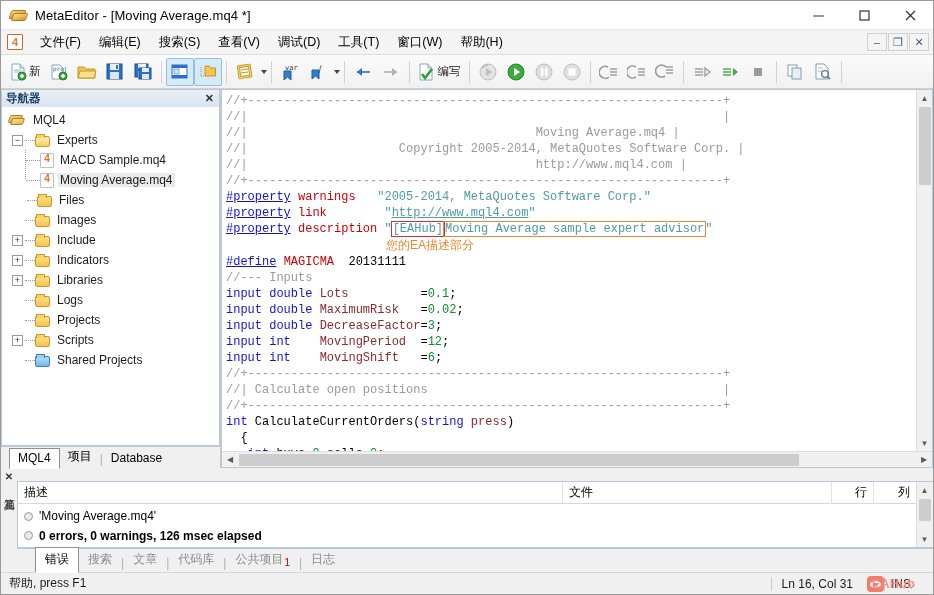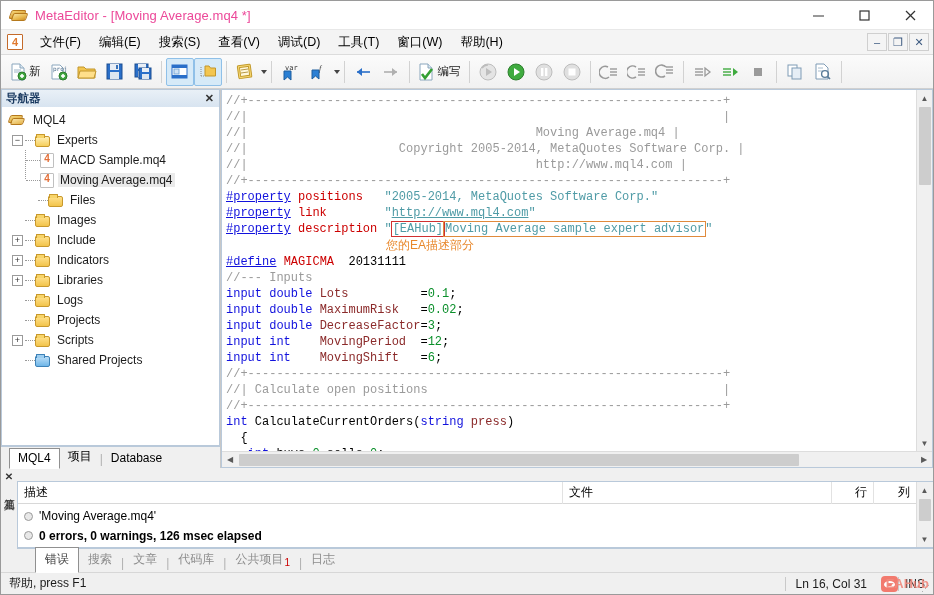--- a/index.html
+++ b/index.html
@@ -39,21 +39,21 @@
     border-radius:2px;
     border:1px solid #b5791c;
   }
   .title-icon .d2 {
     position:absolute; left:3px; top:6px; width:15px; height:8px;
     background: linear-gradient(160deg,#f7e09a 0%, #e8b84c 60%, #cf9026 100%);
     transform: skewX(-20deg);
     border-radius:2px;
     border:1px solid #b5791c;
   }
-  .title-text { font-size: 13px; color: #ec4899; letter-spacing:.1px; }
+  .title-text { font-size: 13px; color: #000000; letter-spacing:.1px; }
   .win-btns { position:absolute; right:0; top:0; height:29px; display:flex; }
   .win-btn {
     width: 46px; height: 29px; display:flex; align-items:center; justify-content:center;
     color:#333; font-size:13px;
   }
   .win-btn svg { display:block; }
 
   
   .menubar {
     height: 25px; min-height:25px;
@@ -230,33 +230,33 @@
   .gh { padding-left:6px; border-right:1px solid #e2e2e2; height:22px; display:flex; align-items:center;}
   .grid-row { height:24px; display:flex; align-items:center; font-size:12px; color:#000; padding-left:6px; }
   .bullet { width:9px;height:9px;border-radius:50%;border:1px solid #9a9a9a;background:#e8e8e8; margin-right:6px; flex:none;}
   .grid-row.clip { height:15px; overflow:hidden;font-weight:bold; }
   .tbx-tabs {
     height:24px; display:flex; align-items:flex-end; background:#f0f0f0; padding-left:18px;
     border-top:1px solid #b9c9da;
   }
   .tbx-tab { font-size:12px; color:#8c8c8c; padding:3px 9px 4px 9px; position:relative;}
   .tbx-tab.active {
-    color:#404040; background:#fff; border:1px solid #909090; border-bottom:1px solid #fff;
+    color:#000000; background:#fff; border:1px solid #909090; border-bottom:1px solid #fff;
     margin-bottom:-1px; z-index:2;
   }
   .badge1 { color:#cc0000; font-size:10px; vertical-align:sub; margin-left:1px;}
 
   
   .statusbar {
     height:22px; min-height:22px; background:#f0f0f0;
     display:flex; align-items:center; border-top:1px solid #d7d7d7;
     font-size:12px; color:#1b1b1b; position:relative;
   }
   .sb-help { padding-left:8px; }
-  .sb-right { position:absolute; right:0; top:0; height:22px; display:flex; align-items:center; }
+  .sb-right { position:absolute; right:14px; top:0; height:22px; display:flex; align-items:center; }
   .sb-cell { border-left:1px solid #c9c9c9; padding:0 10px; height:14px; display:flex; align-items:center;}
   .sb-ins { padding:0 8px 0 6px; color:#1b1b1b; }
   .pig {
     width:17px;height:16px; border-radius:4px; background:#f27a6e; position:relative; margin-left:4px;
   }
   .pig::before{
     content:''; position:absolute; left:3px; top:5px; width:11px;height:7px;
     background:#fff; border-radius:50%;
   }
   .pig::after{
@@ -585,21 +585,21 @@
         </div>
 
         <div class="tree-row sel" style="padding-left:10px;">
           <span class="spacer11"></span>
           <span class="vline" style="height:10px;align-self:flex-start;"></span>
           <span class="dotline" style="width:14px;"></span>
           <span class="mq4ico"></span>
           <span class="lbl">Moving Average.mq4</span>
         </div>
 
-        <div class="tree-row" style="padding-left:23px;">
+        <div class="tree-row" style="padding-left:12px;">
           <span class="spacer11"></span>
           <span class="dotline"></span>
           <span class="folder">
               <i></i>
             </span>
           <span class="lbl">Files</span>
         </div>
 
         <div class="tree-row" style="padding-left:10px;">
           <span class="spacer11"></span>
@@ -686,21 +686,21 @@
     <div class="editor-pane">
       <div class="editor-body">
 
 
         <div class="code"><span class="c-com">//+------------------------------------------------------------------+</span>
 <span class="c-com">//|</span><span class="c-com">                                                                  |</span>
 <span class="c-com">//|                                        Moving Average.mq4 |</span>
 <span class="c-com">//|                     Copyright 2005-2014, MetaQuotes Software Corp. |</span>
 <span class="c-com">//|                                        http://www.mql4.com |</span>
 <span class="c-com">//+------------------------------------------------------------------+</span>
-<span class="c-pre">#property</span> <span class="c-def">positions</span>   <span class="c-str">"2005-2014, MetaQuotes Software Corp."</span>
+<span class="c-pre">#property</span> <span class="c-def">warnings</span>   <span class="c-str">"2005-2014, MetaQuotes Software Corp."</span>
 <span class="c-pre">#property</span> <span class="c-def">link</span>        <span class="c-str">"</span><span class="c-link">http://www.mql4.com</span><span class="c-str">"</span>
 <span class="c-pre">#property</span> <span class="c-def">description</span> <span class="c-str">"</span><span class="c-str box-red">[EAHub]</span><span class="c-str box-org">Moving Average sample expert advisor</span><span class="c-str">"</span>
 <span class="annot" style="margin-left:160px;">您的EA描述部分</span>
 <span class="c-pre">#define</span> <span class="c-def">MAGICMA</span>  <span class="c-fn">20131111</span>
 <span class="c-com">//--- Inputs</span>
 <span class="c-kw">input</span> <span class="c-kw">double</span> <span class="c-id">Lots</span>          =<span class="c-num">0.1</span>;
 <span class="c-kw">input</span> <span class="c-kw">double</span> <span class="c-id">MaximumRisk</span>   =<span class="c-num">0.02</span>;
 <span class="c-kw">input</span> <span class="c-kw">double</span> <span class="c-id">DecreaseFactor</span>=<span class="c-num">3</span>;
 <span class="c-kw">input</span> <span class="c-kw">int</span>    <span class="c-id">MovingPeriod</span>  =<span class="c-num">12</span>;
 <span class="c-kw">input</span> <span class="c-kw">int</span>    <span class="c-id">MovingShift</span>   =<span class="c-num">6</span>;

